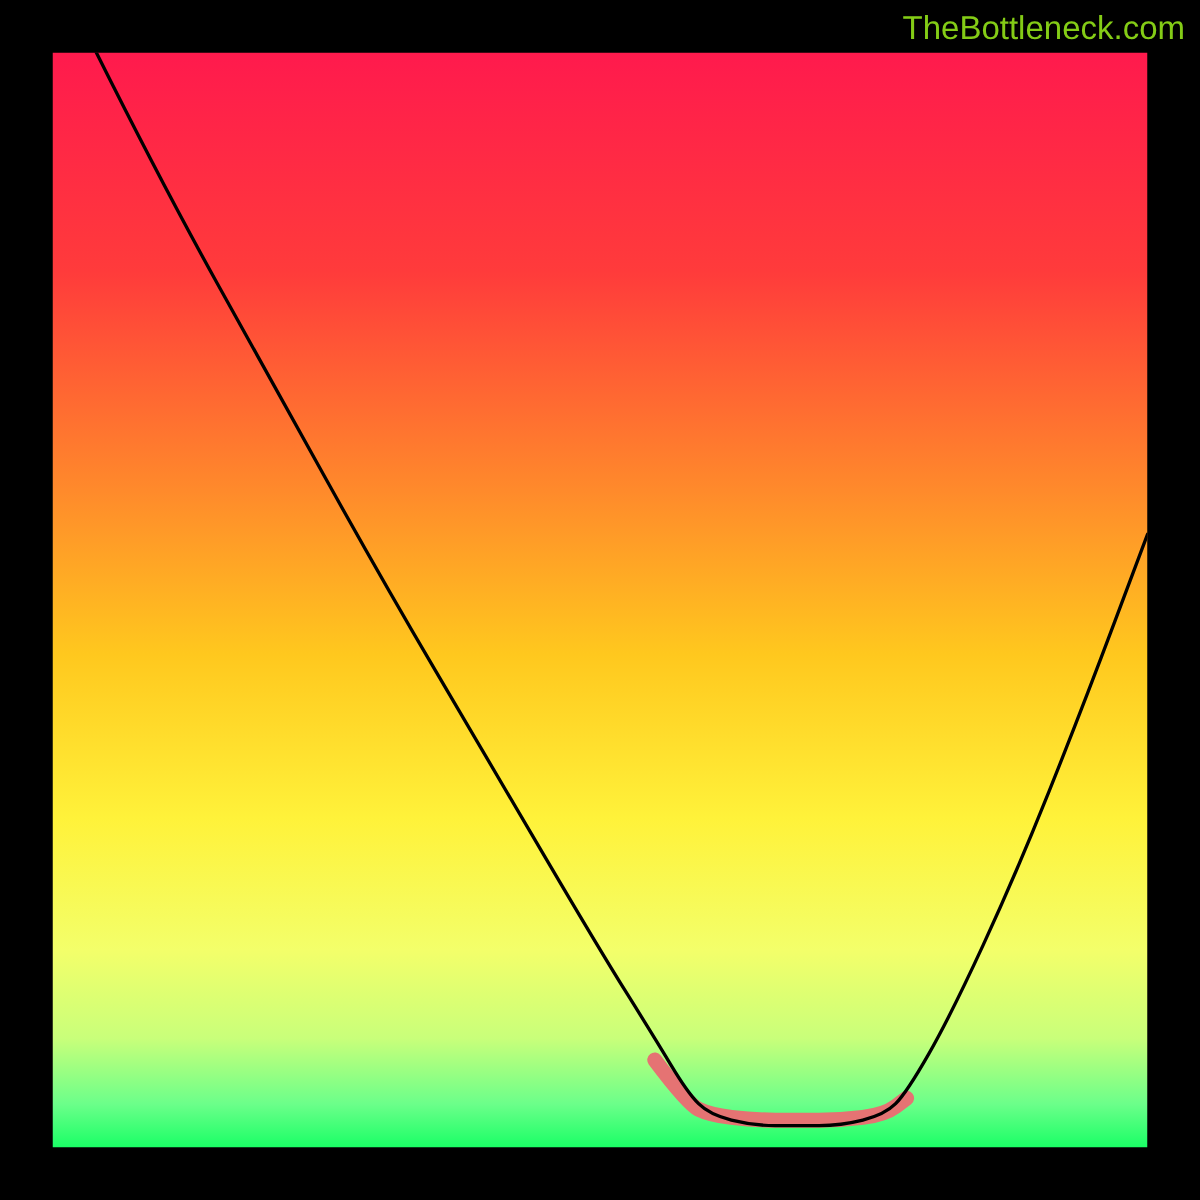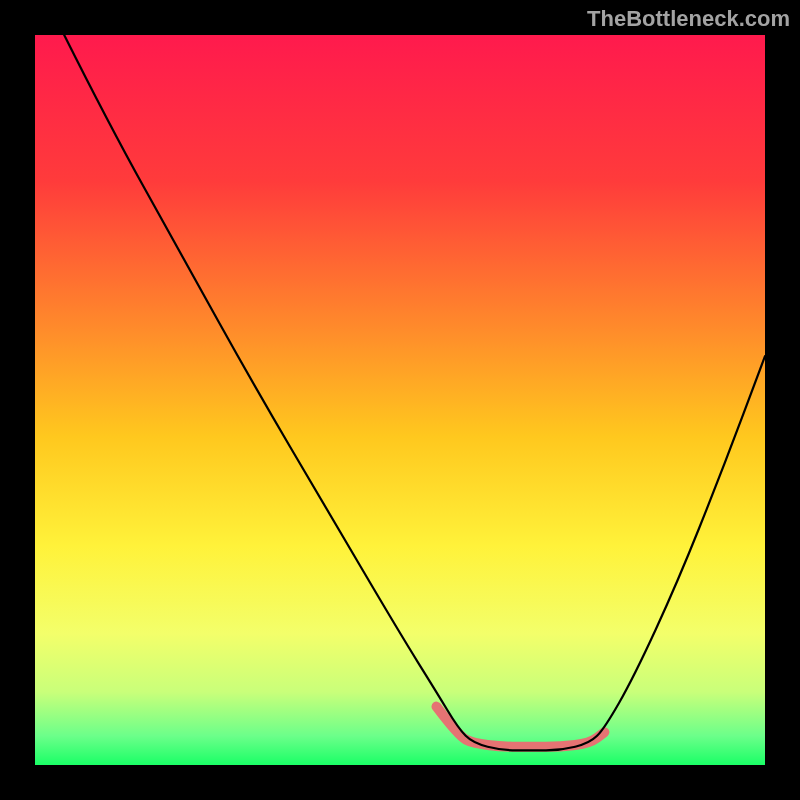--- a/index.html
+++ b/index.html
@@ -8,23 +8,23 @@
     height: 800px;
     background: #000;
     position: relative;
     overflow: hidden;
     font-family: Arial, sans-serif;
   }
   .watermark {
     position: absolute;
     top: 6px;
     right: 10px;
-    color: #a3a3a3;
+    color: #84cc16;
     font-size: 22px;
-    font-weight: 700;
+    font-weight: 400;
     z-index: 10;
   }
   .plot-area {
     position: absolute;
     left: 35px;
     top: 35px;
     width: 730px;
     height: 730px;
   }
   .gradient-bg {

